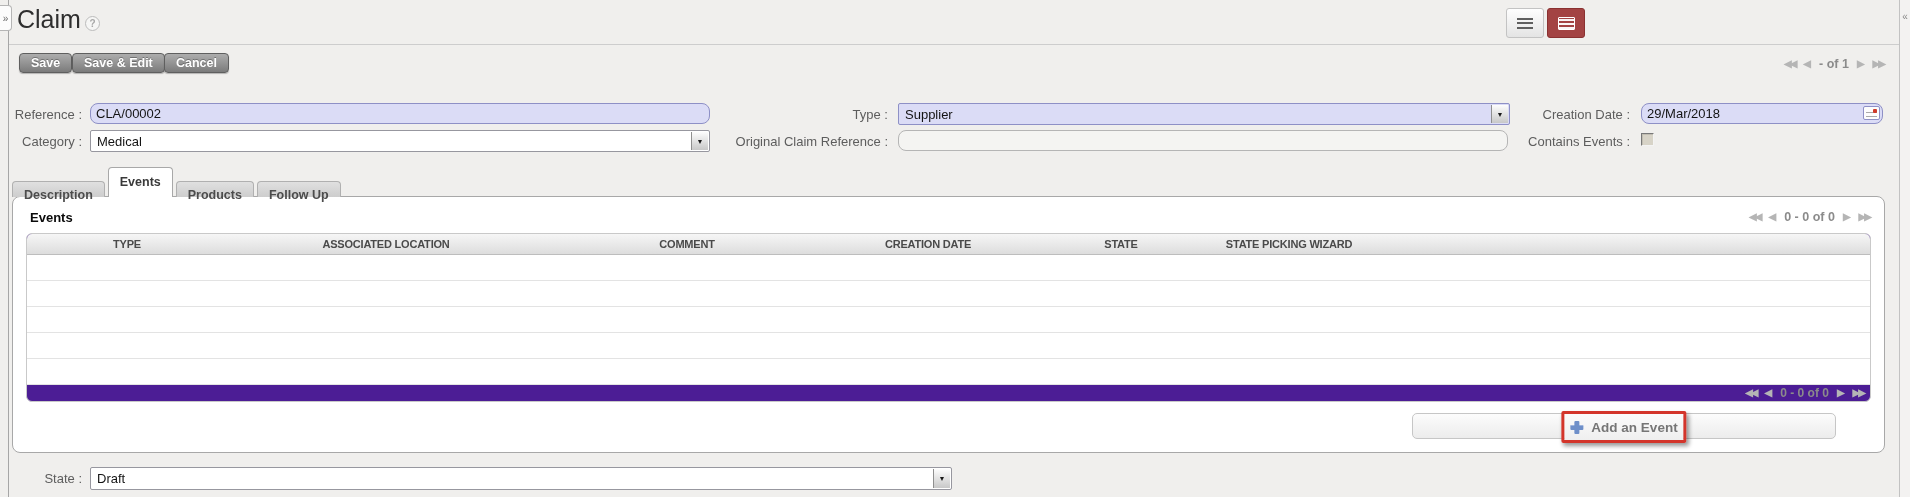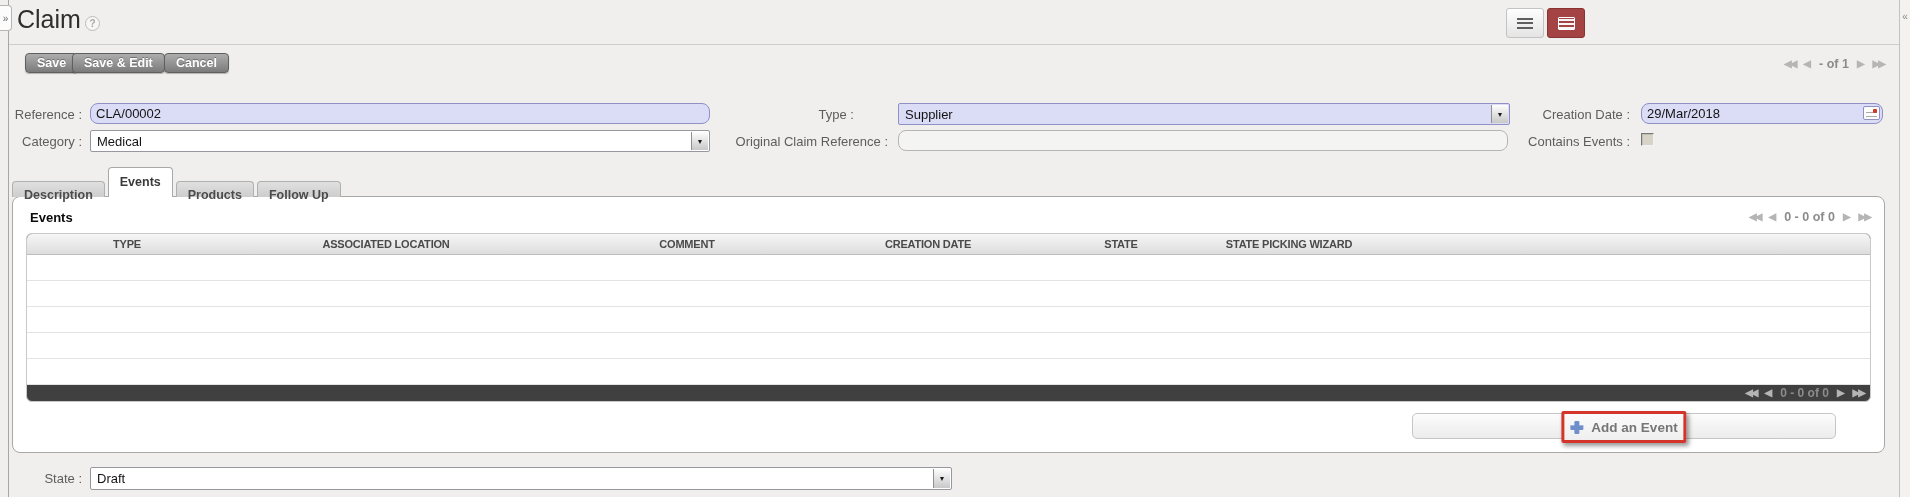--- a/index.html
+++ b/index.html
@@ -35,21 +35,21 @@
     background:repeating-linear-gradient(to bottom, rgba(255,255,255,.95) 1px 3px, transparent 3px 5px); }
   .hdr-divider { position:absolute; left:9px; top:44px; width:1890px; height:1px; background:#cdcdcd; }
 
   
   .tb-btn {
     position:absolute; top:53px; height:20px; padding:0 11px; border-radius:4px;
     background:linear-gradient(#adadad,#7b7b7b); border:1px solid #5f5f5f;
     color:#fff; font-weight:bold; font-size:12.5px; line-height:18px;
     text-shadow:0 -1px 0 rgba(0,0,0,.3); box-shadow:0 1px 1px rgba(0,0,0,.25); cursor:pointer;
   }
-  .btn-save { left:25px; } .btn-save-edit { left:72px; } .btn-cancel { left:164px; }
+  .btn-save { left:19px; } .btn-save-edit { left:72px; } .btn-cancel { left:164px; }
 
   
   .pager { display:flex; align-items:center; gap:8px; color:#b5b5b5; font-weight:bold; }
   .pg-arrow { font-size:10px; cursor:pointer; line-height:1; }
   .pg-arrow.dbl { letter-spacing:-2px; }
   .pg-label { color:#8b8b8b; font-size:12.5px; white-space:nowrap; }
   .record-pager { position:absolute; right:26px; top:57px; }
 
   
   .lbl { position:absolute; color:#5d5d5d; font-size:13px; text-align:right; white-space:nowrap; }
@@ -83,21 +83,21 @@
     font-size:12.5px; font-weight:bold; color:#4c4c4c; cursor:pointer;
     background:linear-gradient(#e0e0e0,#cdcdcd); border:1px solid #b0b0b0; border-bottom:none;
     border-radius:4px 4px 0 0; white-space:nowrap;
   }
   .tab.active { height:30px; line-height:28px; background:#fff; color:#3a3a3a; border-color:#a8a8a8; position:relative; z-index:4; }
 
   
   .panel { position:absolute; left:12px; top:196px; width:1873px; height:257px; background:#fff; border:1px solid #a8a8a8; border-radius:8px; z-index:2; }
   .panel-head { position:absolute; left:17px; right:14px; top:9px; height:22px; display:flex; justify-content:space-between; align-items:center; }
   .panel-title { font-size:13px; font-weight:bold; color:#0a0a0a; }
-  .listbox { position:absolute; left:13px; top:36px; width:1845px; height:169px; background:#404040; border:1px solid #c9c9c9; border-radius:6px; overflow:hidden; }
+  .listbox { position:absolute; left:13px; top:36px; width:1845px; height:169px; background:#4c1d95; border:1px solid #c9c9c9; border-radius:6px; overflow:hidden; }
   .lheader { display:flex; height:21px; background:linear-gradient(#f6f6f6,#dddddd); border-bottom:1px solid #bdbdbd; }
   .lh { font-size:11px; font-weight:bold; color:#4a4a4a; letter-spacing:-0.2px; text-align:center; line-height:20px; overflow:hidden; white-space:nowrap; cursor:pointer; }
   .lh:nth-child(1){ width:200px; } .lh:nth-child(2){ width:318px; } .lh:nth-child(3){ width:284px; }
   .lh:nth-child(4){ width:198px; } .lh:nth-child(5){ width:188px; } .lh:nth-child(6){ width:148px; }
   .lh:nth-child(7){ flex:1; }
   .lrow { height:26px; border-bottom:1px solid #e3e3e3; background:#fff; }
   .lfoot { height:16px; display:flex; justify-content:flex-end; align-items:center; padding-right:6px; }
   .lfoot .pg-label { font-size:12px; }
   .addbar { position:absolute; left:1399px; top:216px; width:424px; height:26px; background:linear-gradient(#fcfcfc,#ececec); border:1px solid #c6c6c6; border-radius:5px; }
   .add-annot {
@@ -140,21 +140,21 @@
 <div class="pager record-pager">
   <span class="pg-arrow dbl">◀◀</span>
   <span class="pg-arrow">◀</span>
   <span class="pg-label">- of 1</span>
   <span class="pg-arrow">▶</span>
   <span class="pg-arrow dbl">▶▶</span>
 </div>
 
 <div class="lbl" style="left:8px;top:107px;width:74px;">Reference :</div>
 <input class="inp" style="left: 90px; top: 103px; width: 620px;" value="CLA/00002">
-<div class="lbl" style="left:656px;top:107px;width:198px;">Type :</div>
+<div class="lbl" style="left:690px;top:107px;width:198px;">Type :</div>
 <div class="sel lav" style="left:898px;top:103px;width:612px;">
   <span>Supplier</span>
   <span class="arrow-btn">▼</span>
 </div>
 <div class="lbl" style="left:1435px;top:107px;width:195px;">Creation Date :</div>
 <div style="position:absolute;left:1641px;top:103px;width:242px;height:21px;padding-left:13px;">
   <input class="inp" style="left: 0px; top: 0px; width: 242px;" value="29/Mar/2018">
   <span class="cal-btn"></span>
 </div>
 

